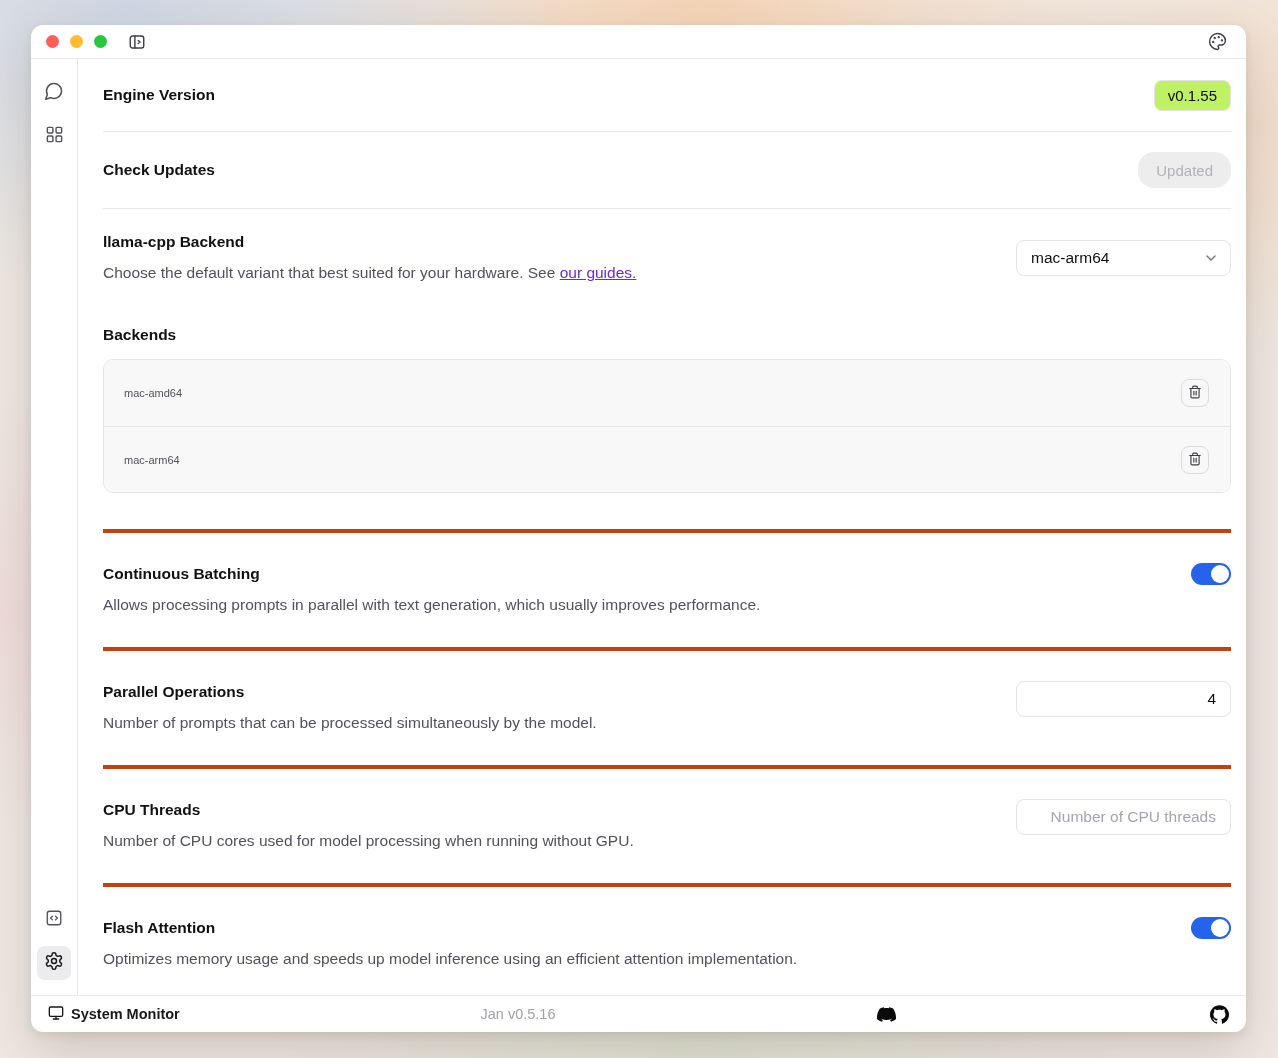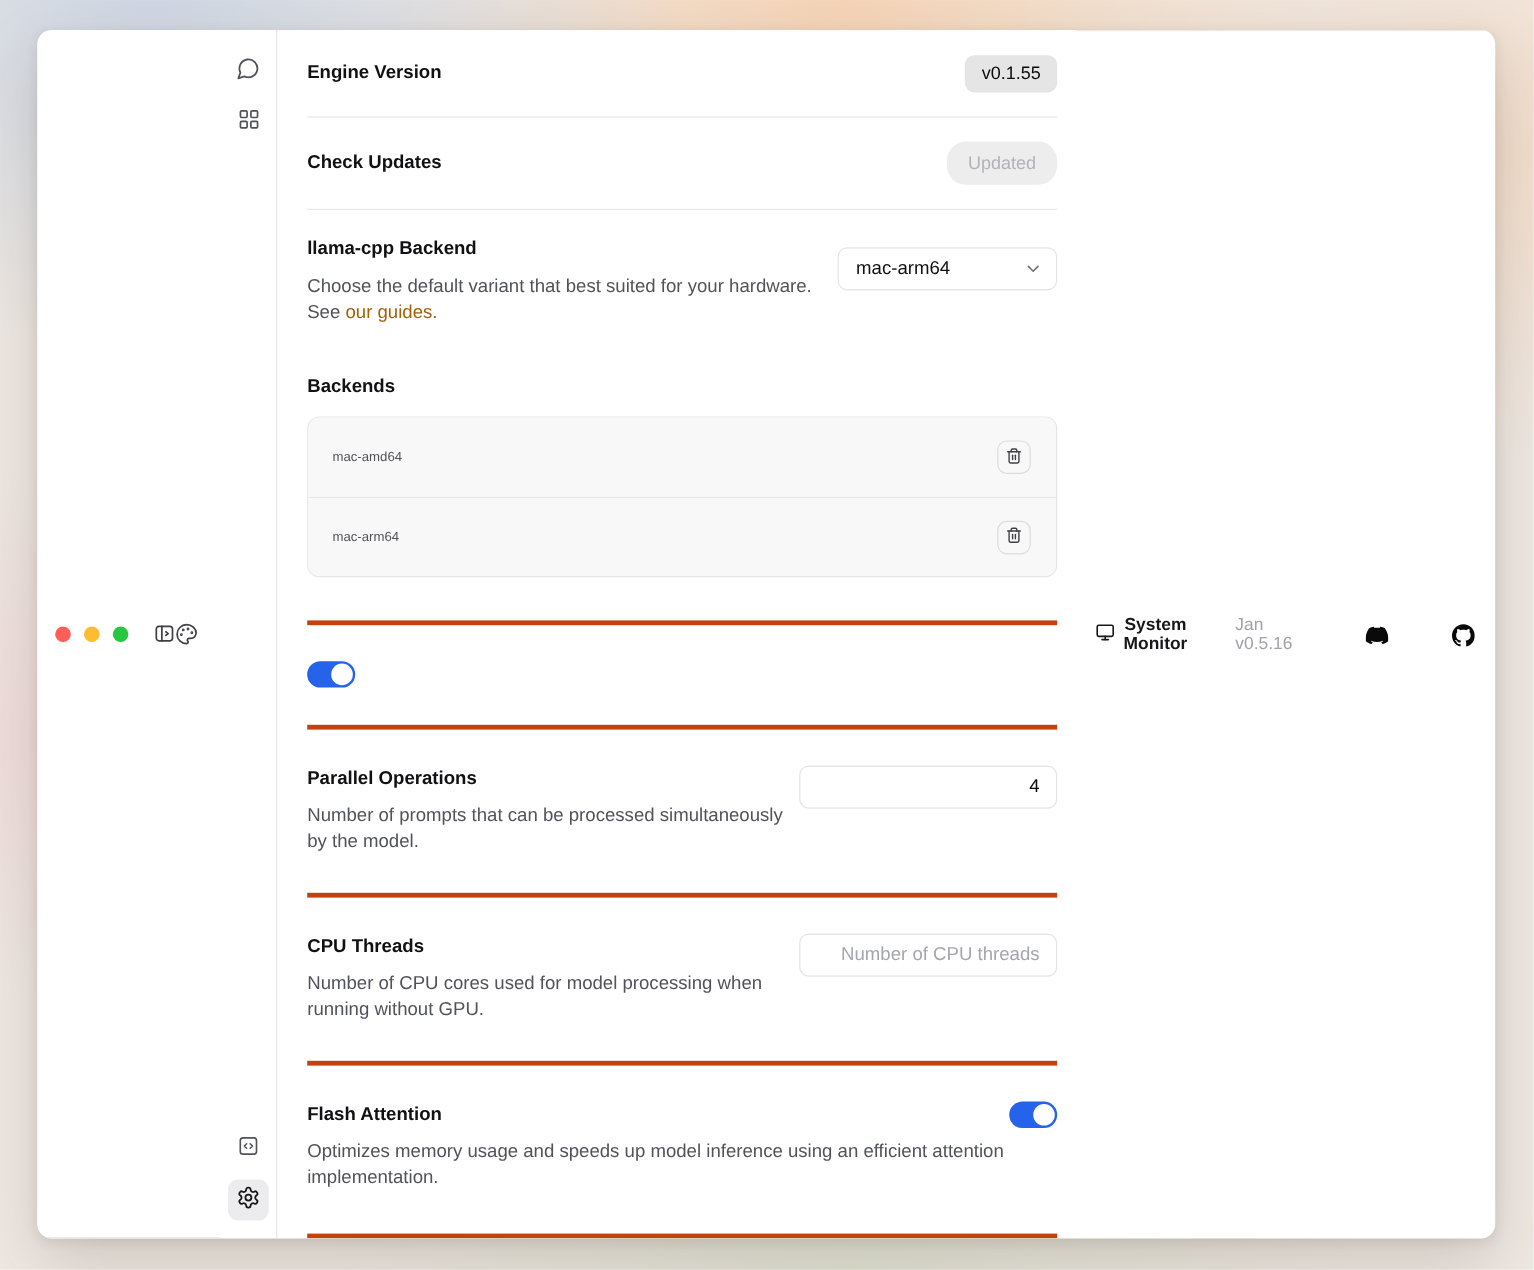--- a/index.html
+++ b/index.html
@@ -12,21 +12,21 @@
       radial-gradient(48% 42% at 55% 0%, rgba(246,211,180,.95), rgba(246,211,180,0) 65%),
       radial-gradient(45% 40% at 98% 12%, rgba(243,221,203,.95), rgba(243,221,203,0) 60%),
       radial-gradient(42% 36% at 0% 58%, rgba(240,219,218,.85), rgba(240,219,218,0) 60%),
       radial-gradient(55% 38% at 55% 100%, rgba(224,227,211,.9), rgba(224,227,211,0) 62%),
       #efe9e3;
   }
   button { font:inherit; color:inherit; background:none; border:none; cursor:pointer; padding:0; }
   .window {
     position:absolute; left:31px; top:25px; width:1215px; height:1007px;
     background:#fff; border-radius:12px; overflow:hidden;
-    display:flex; flex-direction:row;
+    display:flex; flex-direction:column;
     box-shadow:0 22px 55px rgba(60,45,35,.18), 0 3px 10px rgba(60,45,35,.10);
   }
   
   .titlebar { flex:0 0 34px; display:flex; align-items:center; padding:0 19px 0 15px; border-bottom:1px solid #e8e8ea; }
   .lights { display:flex; align-items:center; gap:11px; }
   .light { width:13px; height:13px; border-radius:50%; display:inline-block; }
   .light.red { background:#ff5f57; }
   .light.yellow { background:#febc2e; }
   .light.green { background:#27c840; }
   .icon-btn { display:flex; align-items:center; justify-content:center; color:#3f3f46; }
@@ -38,22 +38,22 @@
   .sidebar-group { display:flex; flex-direction:column; align-items:center; gap:9px; }
   .sidebar-btn { width:34px; height:34px; border-radius:8px; display:flex; align-items:center; justify-content:center; color:#52525b; }
   .sidebar-btn.active { background:#ececee; color:#18181b; }
   .main { flex:1; padding:0 15px 0 25px; overflow:hidden; }
   
   .hrow { display:flex; align-items:center; justify-content:space-between; border-bottom:1px solid #e8e8ea; }
   #row-engine { height:73px; }
   #row-check { height:77px; }
   .label { font-size:15.5px; font-weight:600; color:#111113; line-height:22px; }
   .desc { margin-top:9px; font-size:15.5px; color:#52525b; line-height:22px; }
-  .link { color:#a16207; cursor:pointer; }
-  .badge { border:1px solid #e4e4e7; border-radius:8px; height:31px; padding:12px 13px; font-size:15px; display:flex; align-items:center; background:#e5e5e5; }
+  .link { color:#6d28d9; text-decoration:underline; cursor:pointer; }
+  .badge { border:1px solid #e4e4e7; border-radius:8px; height:31px; padding:12px 13px; font-size:15px; display:flex; align-items:center; background:#bef264; }
   .btn-disabled { background:#ededee; color:#b2b2b9; border-radius:16px; height:36px; padding:0 18px; font-size:15px; font-weight:500; display:flex; align-items:center; cursor:default; }
   .section { border-bottom:4px solid #c2410c; padding:30px 0 31px; }
   .section-top { display:flex; align-items:flex-start; justify-content:space-between; }
   #section-backend { padding:22px 0 36px; }
   .backends-label { margin-top:40px; }
   .backends-box { margin-top:13px; border:1px solid #e6e6e8; border-radius:10px; overflow:hidden; }
   .backend-row { height:66px; background:#f8f8f8; display:flex; align-items:center; justify-content:space-between; padding:0 21px 0 20px; color:#52525b; font-size:11px; }
   .backend-row + .backend-row { border-top:1px solid #e8e8ea; }
   .trash-btn { width:28px; height:28px; border:1px solid #dcdce0; border-radius:8px; display:flex; align-items:center; justify-content:center; color:#3f3f46; flex:0 0 auto; }
   .select { width:215px; height:36px; border:1px solid #e4e4e7; border-radius:8px; background:#fff; display:flex; align-items:center; justify-content:space-between; padding:0 11px 0 14px; font-size:15.5px; margin-top:9px; color:#111113; }
@@ -184,20 +184,24 @@
                     <line x1="10" x2="10" y1="11" y2="17"></line>
                     <line x1="14" x2="14" y1="11" y2="17"></line>
                   </svg></span>
             </button>
           </div>
         </div>
       </div>
 
       <div class="section">
         <div class="section-top">
+          <div>
+            <div class="label">Continuous Batching</div>
+            <p class="desc">Allows processing prompts in parallel with text generation, which usually improves performance.</p>
+          </div>
           <button class="toggle">
               <span class="knob"></span>
             </button>
         </div>
       </div>
 
       <div class="section">
         <div class="section-top">
           <div>
             <div class="label">Parallel Operations</div>

